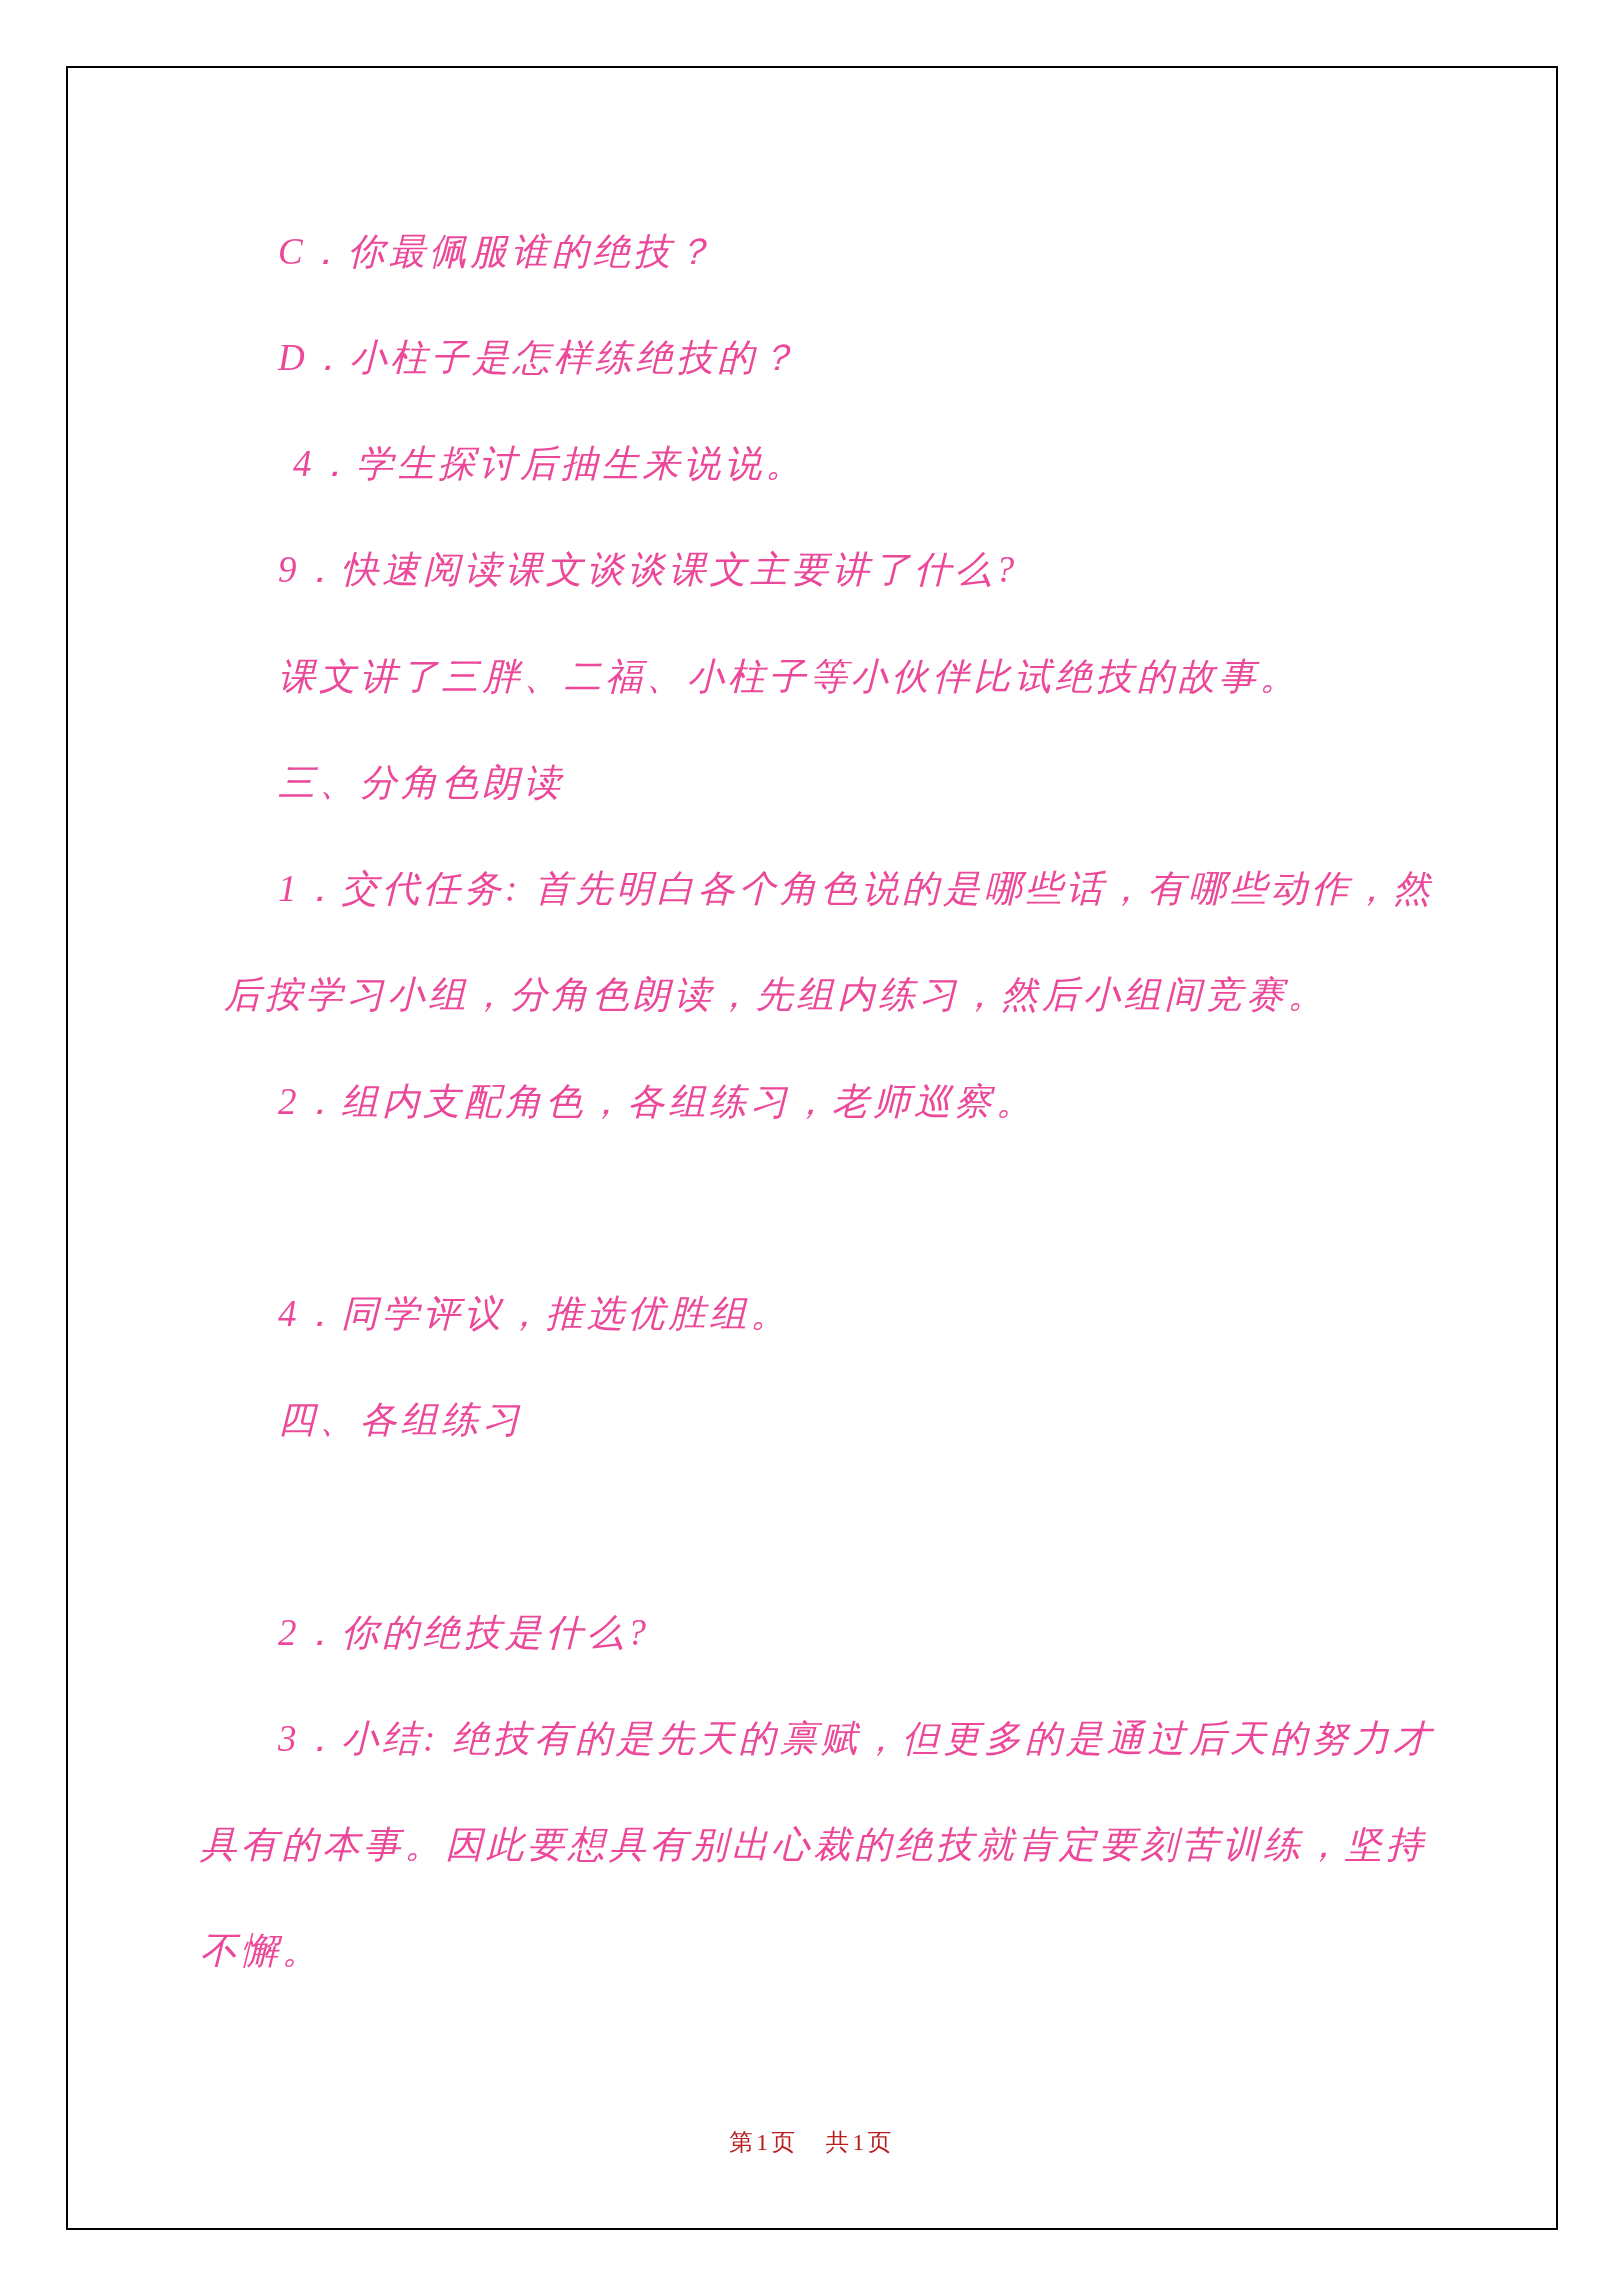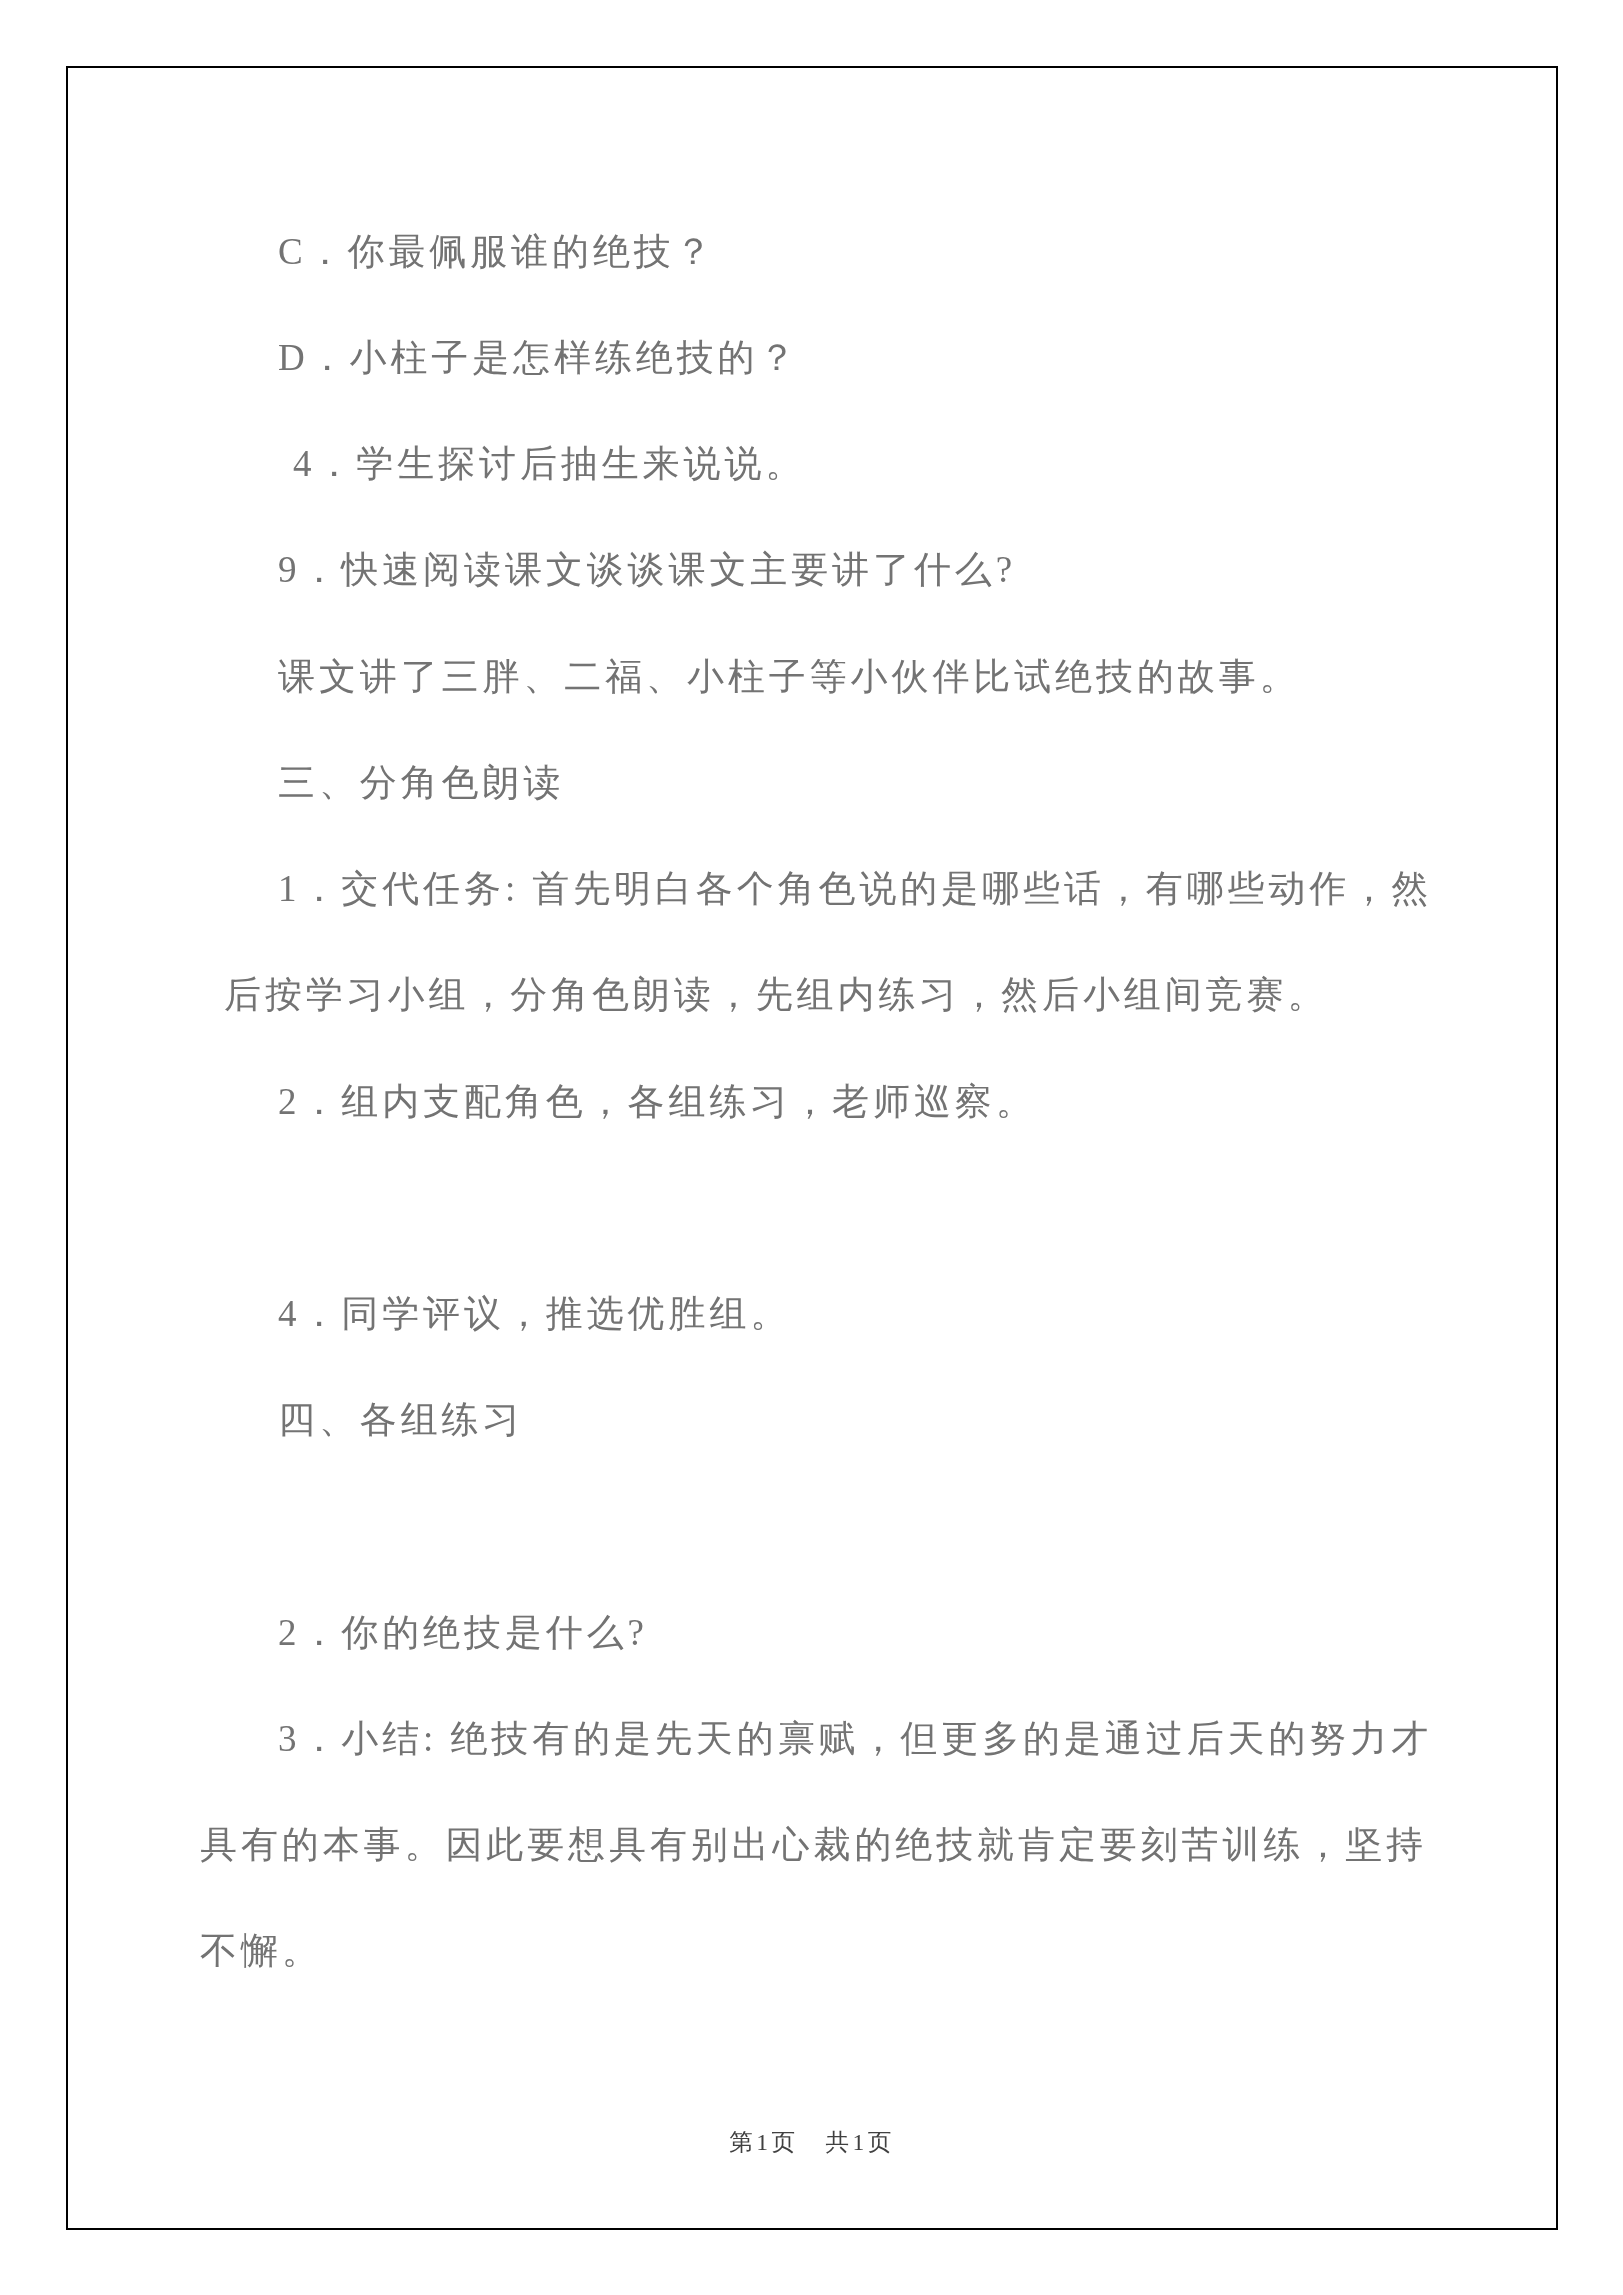--- a/index.html
+++ b/index.html
@@ -26,36 +26,37 @@
     border: 2.8px solid #000000;
     box-sizing: border-box;
   }
   .doc-line {
     position: absolute;
     left: 132px;
     font-size: 37px;
     line-height: 39px;
     letter-spacing: 3.9px;
     white-space: pre;
-    color: #737373;
+    color: #ec4899;
+    font-style: italic;
   }
   .doc-line.indent {
     left: 210px;
   }
   .footer {
     position: absolute;
     left: 0;
     right: 0;
     top: 2061px;
     text-align: center;
     font-size: 23.6px;
     line-height: 26px;
     letter-spacing: 3.4px;
     white-space: pre;
-    color: #404040;
+    color: #b91c1c;
   }
 </style>
 </head>
 <body>
 
 <div class="page">
   <div class="frame" id="frame">
 
     <div class="footer">第1页　共1页</div>
   <div class="doc-line indent" style="top: 164px;">C．你最佩服谁的绝技？</div>

